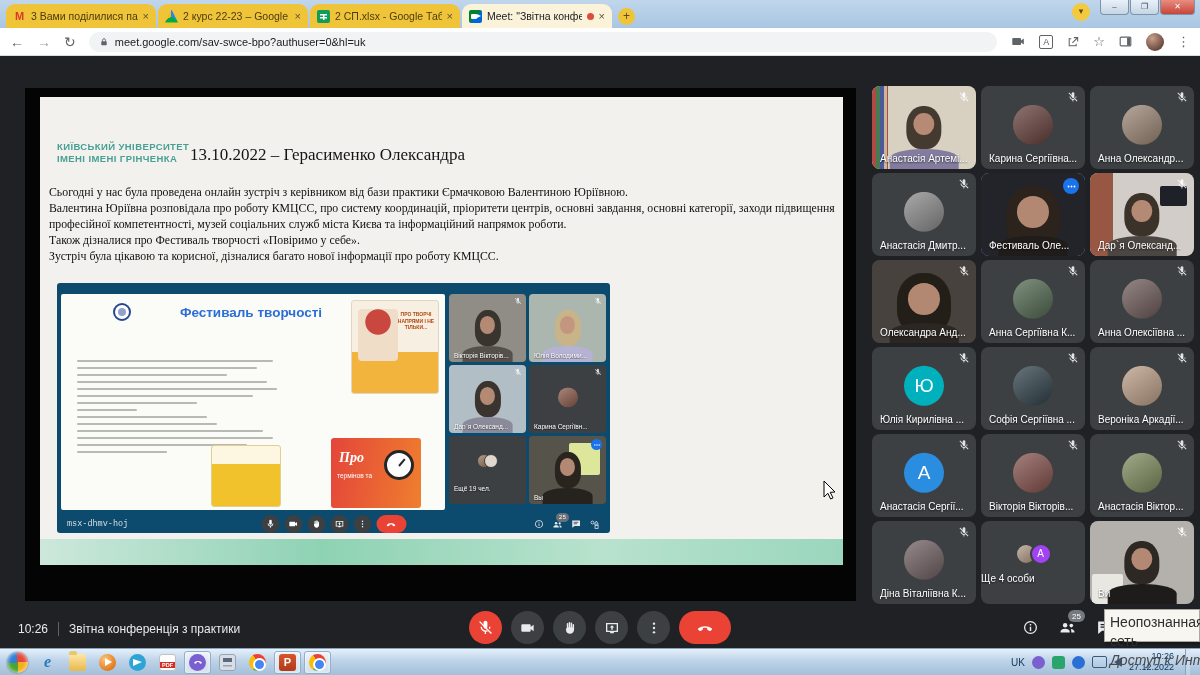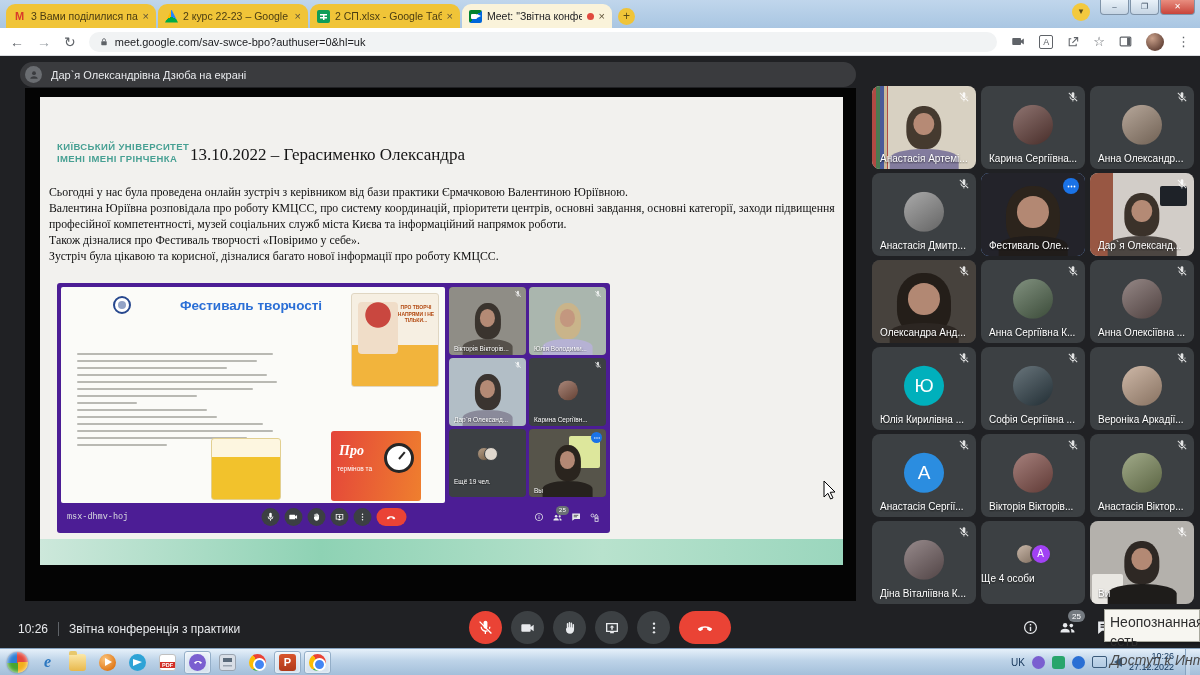--- a/index.html
+++ b/index.html
@@ -65,22 +65,22 @@
 
   .stage { position:absolute; left:25px; top:32px; width:831px; height:513px; background:#040404; }
   .slide { position:absolute; left:15px; top:9px; width:803px; height:468px; background:#f2f1ee; overflow:hidden; }
   .uni { position:absolute; left:17px; top:44px; color:#47a093; font-weight:bold;
          font-size:9.5px; letter-spacing:.4px; line-height:1.25; }
   .slide-title { position:absolute; left:150px; top:48px; font-family:"Liberation Serif",serif;
                  font-size:17px; color:#141414; }
   .slide-paras { position:absolute; left:9px; top:88px; width:788px; font-family:"Liberation Serif",serif;
                  font-size:11.8px; line-height:1.35; color:#101010; white-space:pre-line; }
 
-  .inner { position:absolute; left:17px; top:186px; width:553px; height:250px; background:#4c1d95;
-           border-radius:3px; padding:4px 4px 0 4px; }
+  .inner { position:absolute; left:17px; top:186px; width:553px; height:250px; background:#0c4a6e;
+           border-radius:3px; padding:11px 4px 0 4px; }
   .inner-content { display:flex; gap:4px; height:216px; }
   .doc { width:384px; background:#fbfbf8; position:relative; border-radius:2px; overflow:hidden; }
   .doc-logo { position:absolute; left:52px; top:9px; width:18px; height:18px; border-radius:50%;
               background:#fff; border:2px solid #27488e; }
   .doc-logo::after { content:""; position:absolute; inset:3px; border-radius:50%; background:#27488e; opacity:.5; }
   .doc-title { position:absolute; left:80px; top:8px; width:220px; text-align:center;
                color:#2b6fd6; font-weight:bold; font-size:13.5px; line-height:1.6; }
   .doc-lines { position:absolute; left:16px; top:66px; }
   .doc-lines div { height:2px; background:#b9b9b3; margin-bottom:5px; border-radius:1px; }
   .poster-top { position:absolute; right:6px; top:6px; width:88px; height:94px; border-radius:3px;
@@ -311,31 +311,20 @@
             <path d="M14.5 5.8h5v12.4h-5z"></path>
           </svg>
         </span>
       <span class="tb-avatar"></span>
       <span class="tb-dots">⋮</span>
     </div>
   </div>
 
   <div class="meet">
 
-    <div class="banner">
-      <span class="b-av">
-        <span>
-            <svg width="12" height="12" viewBox="0 0 24 24" fill="#3a3c3f" stroke="#3a3c3f" stroke-width="0" style="display:block">
-              <circle cx="12" cy="8.3" r="3.8"></circle>
-              <path d="M4.5 19.5c0-3.3 3.4-5.2 7.5-5.2s7.5 1.9 7.5 5.2z"></path>
-            </svg>
-          </span>
-      </span>
-      <span class="b-text">Дар`я Олександрівна Дзюба на екрані</span>
-    </div>
 
     <div class="stage">
       <div class="slide">
         <div class="uni">
           <div>КИЇВСЬКИЙ УНІВЕРСИТЕТ</div>
           <div>ІМЕНІ ІМЕНІ ГРІНЧЕНКА</div>
         </div>
         <div class="slide-title">13.10.2022 – Герасименко Олександра</div>
         <div class="slide-paras" id="paras">Сьогодні у нас була проведена онлайн зустріч з керівником від бази практики Єрмачковою Валентиною Юріївною.
 Валентина Юріївна розповідала про роботу КМЦСС, про систему координацій, пріоритети центрів, основні завдання, основні категорії, заходи підвищення

